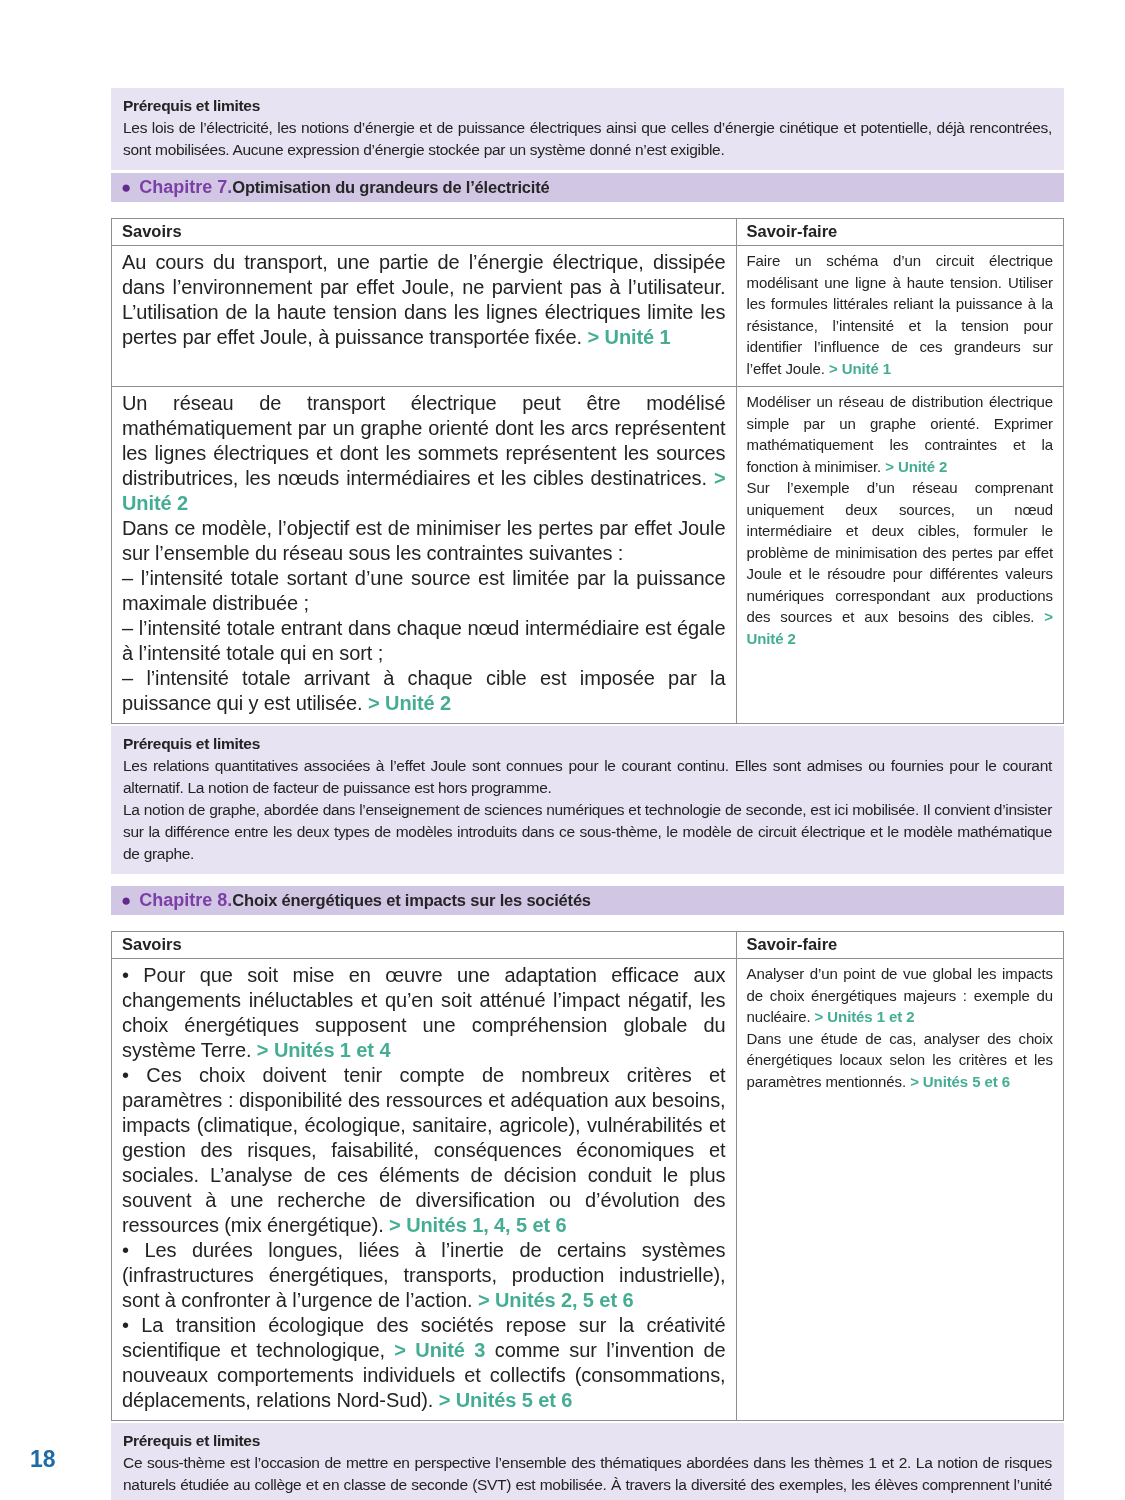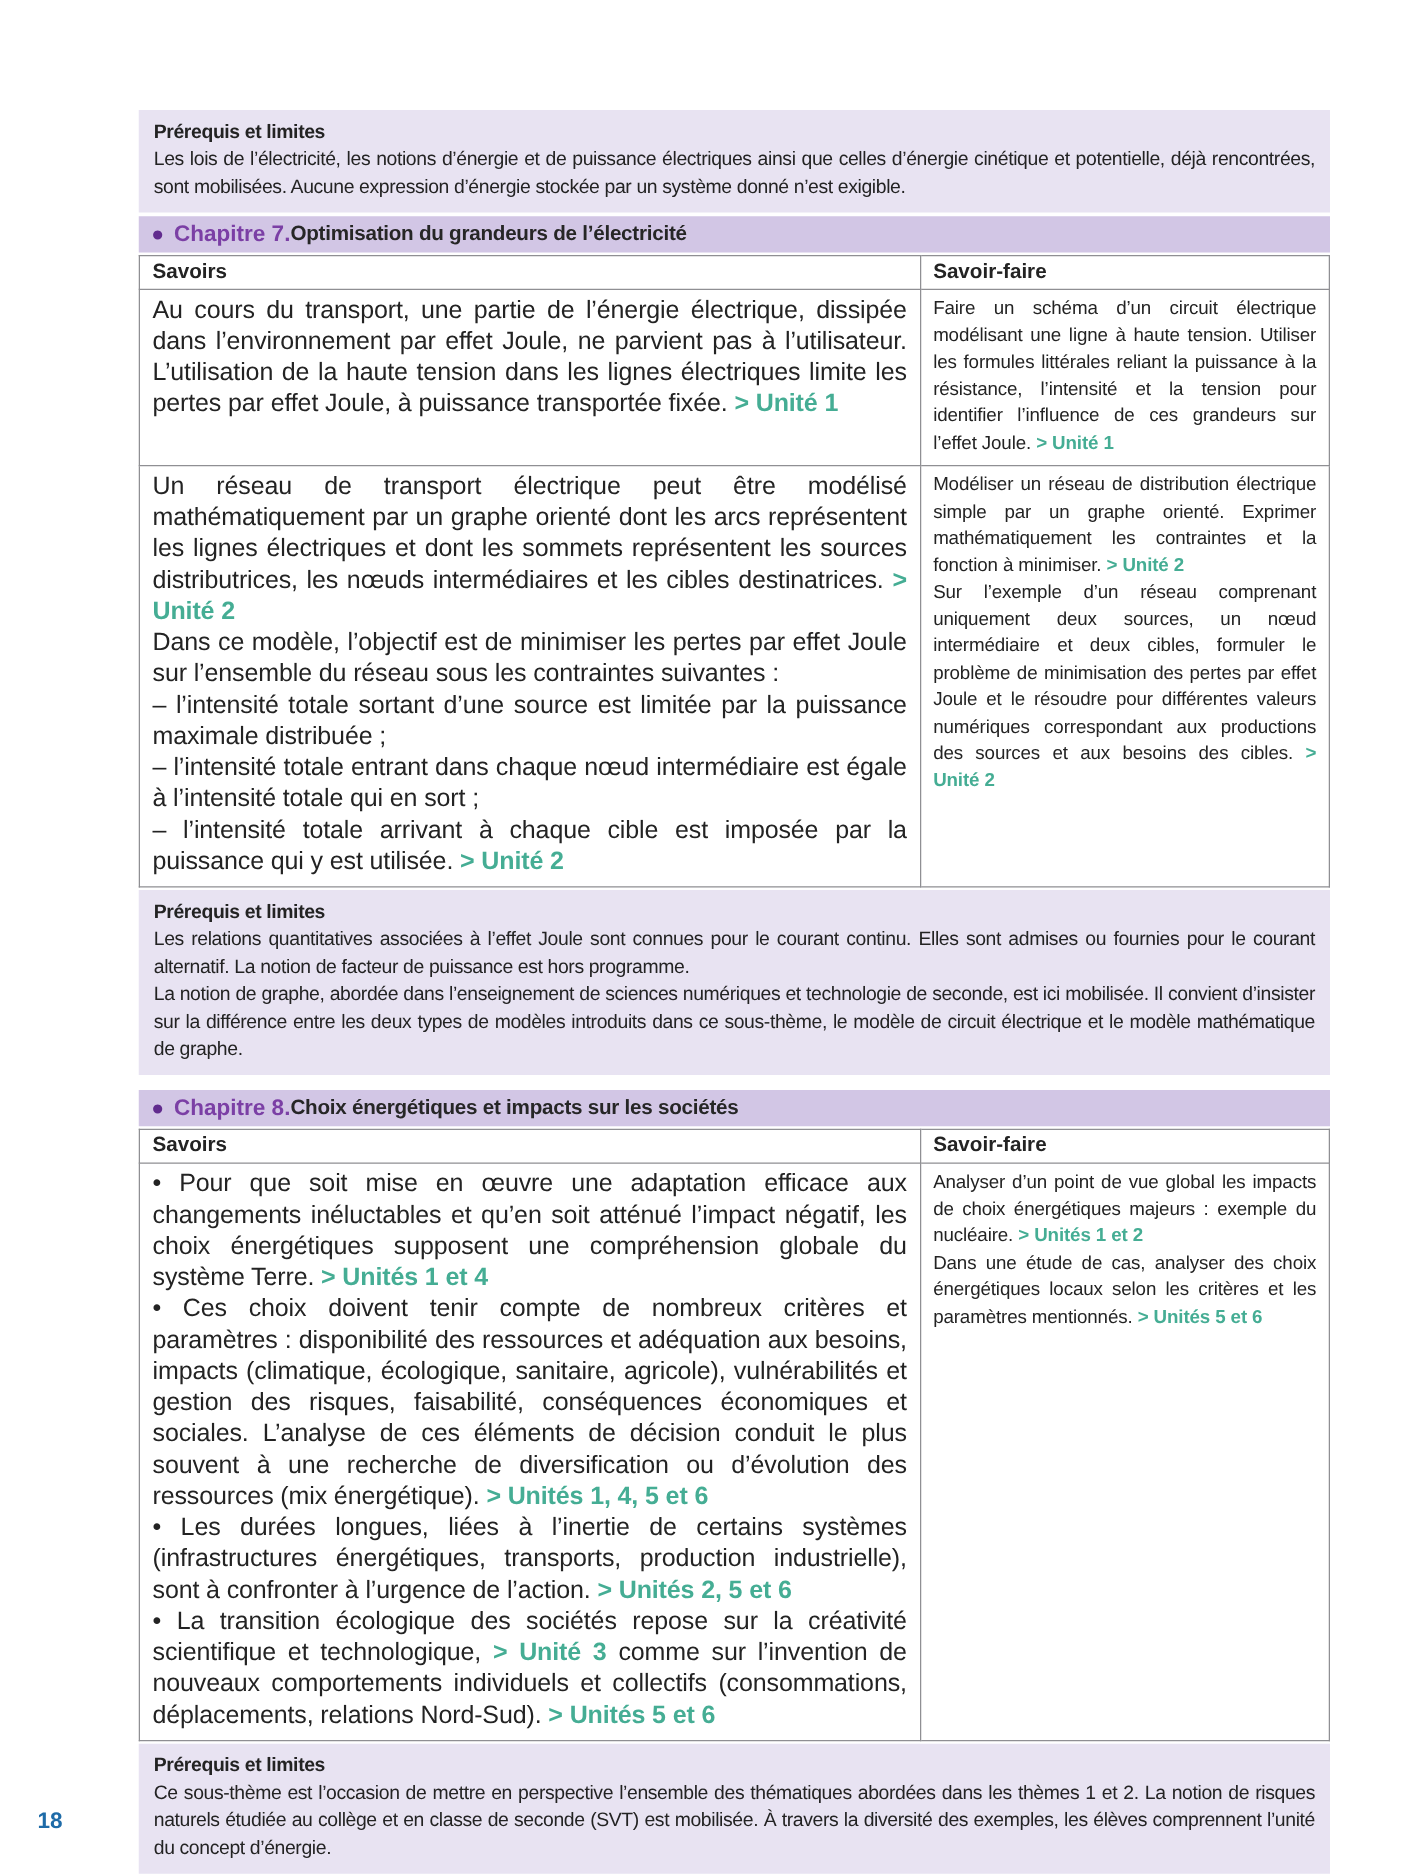--- a/index.html
+++ b/index.html
@@ -36,21 +36,21 @@
     display:flex;align-items:center;
     padding:4px 10px 4px 10px;
     margin-top:3px;
   }
   .chapter-bullet{color:var(--bullet);font-size:17px;line-height:19px;margin-right:8px;}
   .chapter-label{color:var(--purple);font-weight:bold;font-size:18px;margin-right:0;white-space:nowrap;}
   .chapter-title{color:#262626;font-weight:bold;font-size:16.5px;letter-spacing:-0.2px;}
 
   
   table.prog-table{
-    width:100%;border-collapse:collapse;margin-top:2px;table-layout:fixed;
+    width:100%;border-collapse:collapse;margin-top:16px;table-layout:fixed;
   }
   col.col-left{width:65.6%;}
   col.col-right{width:34.4%;}
   .prog-table th,.prog-table td{
     border:1px solid var(--border);
     vertical-align:top;
     padding:4px 10px 7px 10px;
     text-align:left;
   }
   .prog-table th{
@@ -74,21 +74,21 @@
     border-radius:28px;
     padding:10px 24px 12px 24px;
     text-align:center;
     font-weight:normal;font-size:21.5px;line-height:29px;
     box-shadow:5px 6px 8px rgba(60,60,40,0.45);
     color:#1d1d1d;
   }
 
   .page-number{
     position:absolute;left:30px;top:1446px;
-    color:var(--page-blue);font-size:18px;font-weight:bold;
+    color:var(--page-blue);font-size:23px;font-weight:bold;
   }
 </style>
 </head>
 <body>
 
 <div class="content">
 
   <div class="lav-box">
     <div class="box-title">Prérequis et limites</div>
     <div>

